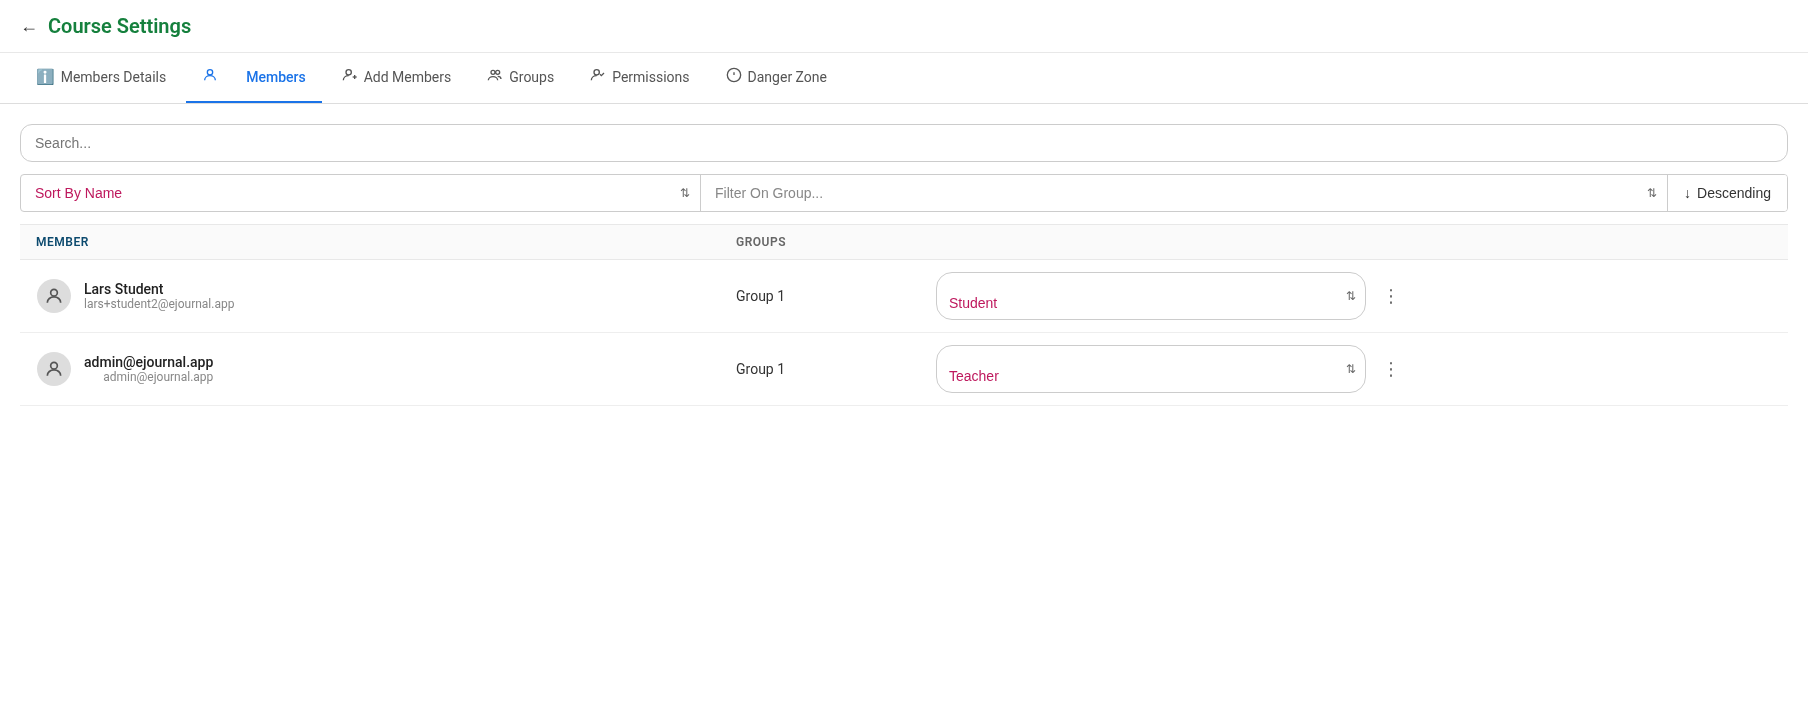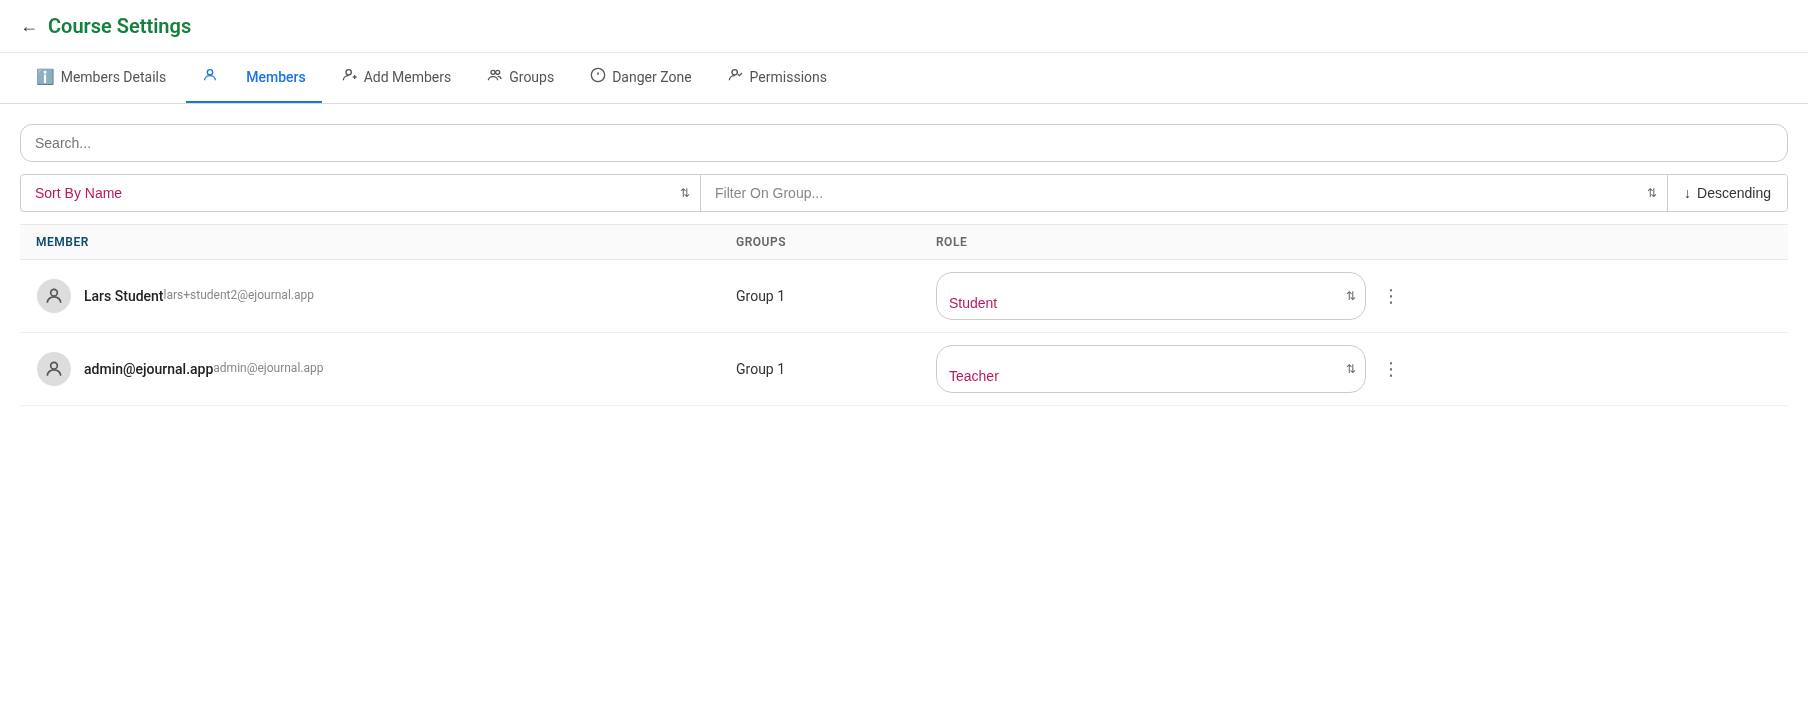--- a/index.html
+++ b/index.html
@@ -30,21 +30,21 @@
 
     .table-header { display: flex; align-items: center; padding: 10px 16px; margin-top: 12px; border-top: 1px solid #e8e8e8; border-bottom: 1px solid #e8e8e8; background: #fafafa; }
     .col-member { flex: 0 0 700px; font-size: 12px; font-weight: 600; color: #0c4a6e; letter-spacing: 0.5px; text-transform: uppercase; }
     .col-groups { flex: 0 0 200px; font-size: 12px; font-weight: 600; color: #666; letter-spacing: 0.5px; text-transform: uppercase; }
     .col-role { flex: 1; font-size: 12px; font-weight: 600; color: #666; letter-spacing: 0.5px; text-transform: uppercase; }
 
     .member-row { display: flex; align-items: center; padding: 12px 16px; border-bottom: 1px solid #eee; }
     .member-info { flex: 0 0 700px; display: flex; align-items: center; gap: 12px; }
     .avatar-icon { width: 36px; height: 36px; display: flex; align-items: center; justify-content: center; }
     .avatar-circle { width: 34px; height: 34px; border-radius: 50%; background: #ddd; display: flex; align-items: center; justify-content: center; }
-    .member-details { display: flex; flex-direction: row; }
+    .member-details { display: flex; flex-direction: column; }
     .member-name { font-size: 14px; font-weight: 500; color: #222; }
     .member-email { font-size: 12px; color: #888; text-align: right; }
     .member-groups { flex: 0 0 200px; font-size: 14px; color: #333; }
     .member-role-wrapper { flex: 1; display: flex; align-items: center; gap: 8px; }
     .role-select-wrapper { flex: 1; position: relative; max-width: 430px; }
     .role-select { width: 100%; padding: 22px 30px 8px 12px; border: 1px solid #ccc; border-radius: 16px; background: #fff; font-size: 14px; color: #be185d; cursor: pointer; appearance: none; -webkit-appearance: none; outline: none; }
     .role-select-wrapper .chevron { position: absolute; right: 10px; top: 50%; transform: translateY(-50%); color: #666; pointer-events: none; font-size: 12px; }
     .more-btn { background: none; border: none; cursor: pointer; color: #666; font-size: 18px; padding: 4px 8px; display: flex; align-items: center; justify-content: center; }
   </style>
 </head>
@@ -89,36 +89,36 @@
           <circle cx="16" cy="8" r="3"></circle>
           <path d="M2 20c0-3 3-5.5 7-5.5s7 2.5 7 5.5"></path>
           <path d="M16 14c2.5 0 5 1.5 5 4"></path>
         </svg>
     </span>
     <span>Groups</span>
   </a>
   <a class="tab-item">
     <span class="tab-icon">
       <svg width="16" height="16" viewBox="0 0 24 24" fill="none" stroke="#555" stroke-width="2">
+          <circle cx="10" cy="8" r="4"></circle>
+          <path d="M2 20c0-4 3.6-7 8-7"></path>
+          <polyline points="15 11 17 13 21 9"></polyline>
+        </svg>
+    </span>
+    <span>Permissions</span>
+  </a>
+  <a class="tab-item">
+    <span class="tab-icon">
+      <svg width="16" height="16" viewBox="0 0 24 24" fill="none" stroke="#555" stroke-width="2">
           <circle cx="12" cy="12" r="10"></circle>
           <line x1="12" y1="8" x2="12" y2="12"></line>
           <line x1="12" y1="16" x2="12.01" y2="16"></line>
         </svg>
     </span>
     <span>Danger Zone</span>
-  </a>
-  <a class="tab-item">
-    <span class="tab-icon">
-      <svg width="16" height="16" viewBox="0 0 24 24" fill="none" stroke="#555" stroke-width="2">
-          <circle cx="10" cy="8" r="4"></circle>
-          <path d="M2 20c0-4 3.6-7 8-7"></path>
-          <polyline points="15 11 17 13 21 9"></polyline>
-        </svg>
-    </span>
-    <span>Permissions</span>
   </a>
 </div>
 
 <div class="content">
 
   
   <input class="search-bar" type="text" placeholder="Search..." style="">
 
   
   <div class="filters">
@@ -139,21 +139,20 @@
     <button class="filter-desc">
       <span class="arrow-icon">↓</span>
       <span>Descending</span>
     </button>
   </div>
 
   
   <div class="table-header">
     <div class="col-member">MEMBER</div>
     <div class="col-groups">GROUPS</div>
-    <div class="col-role">ROLE</div>
   </div>
 
   
   <div id="member-rows">
       <div class="member-row">
     <div class="member-info">
       <div class="avatar-icon">
         <div class="avatar-circle">
           <svg width="20" height="20" viewBox="0 0 24 24" fill="none" stroke="#555" stroke-width="2">
             <circle cx="12" cy="8" r="4"></circle>

